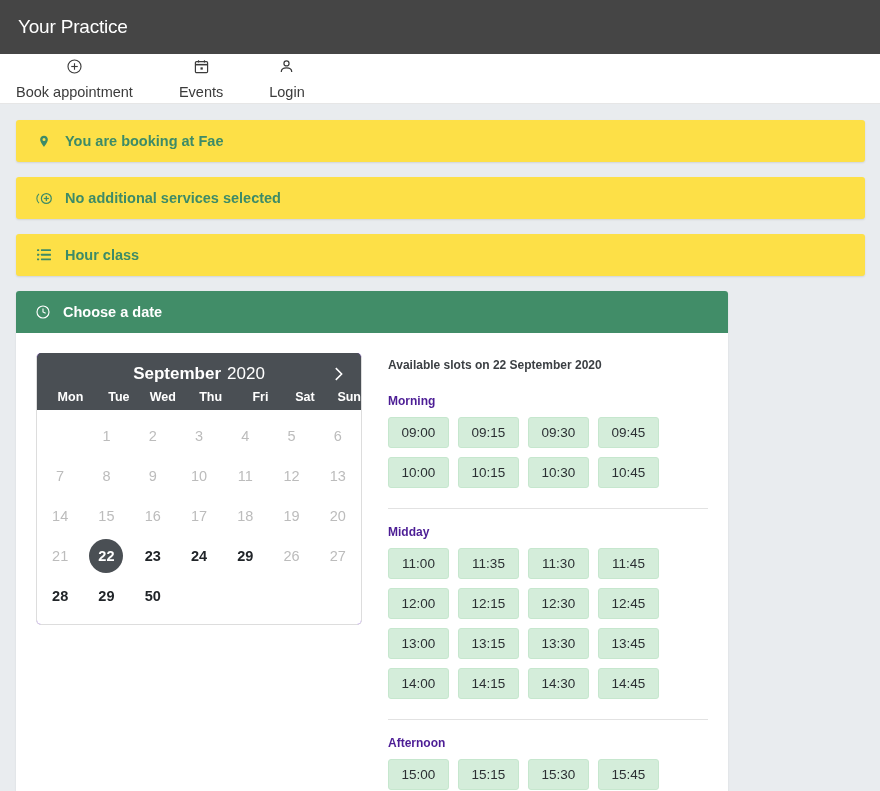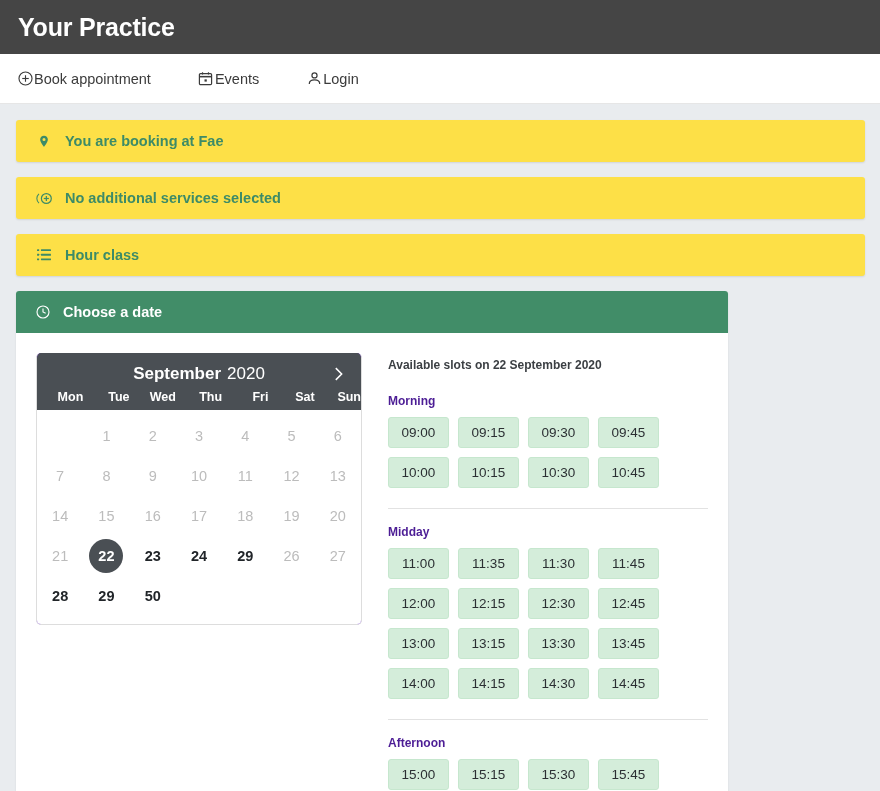--- a/index.html
+++ b/index.html
@@ -15,41 +15,43 @@
   
   .topbar {
     height: 54px;
     background: #454545;
     display: flex;
     align-items: center;
     padding: 0 18px;
   }
   .brand {
     color: #ffffff;
-    font-size: 25px;
-    font-weight: bold;
+    font-size: 19px;
+    font-weight: normal;
     letter-spacing: -0.2px;
   }
 
   
   .navbar {
     height: 50px;
     background: #ffffff;
     display: flex;
     align-items: center;
     padding: 0 16px;
     border-bottom: 1px solid #e6e6e6;
   }
   .nav-item {
     display: flex;
     align-items: center;
+    gap: 9px;
     color: #3b3b3b;
     font-size: 14.5px;
     cursor: pointer;
     white-space: nowrap;
+    flex-direction: column;
   }
   .nav-sp-1 { width: 46px; }
   .nav-sp-2 { width: 46px; }
   .nav-icon { display: flex; align-items: center; justify-content: center; width: 18px; height: 18px; }
   .nav-icon svg { display: block; }
 
   
   .content {
     background: #e9ecef;
     padding: 16px 16px 0 16px;

